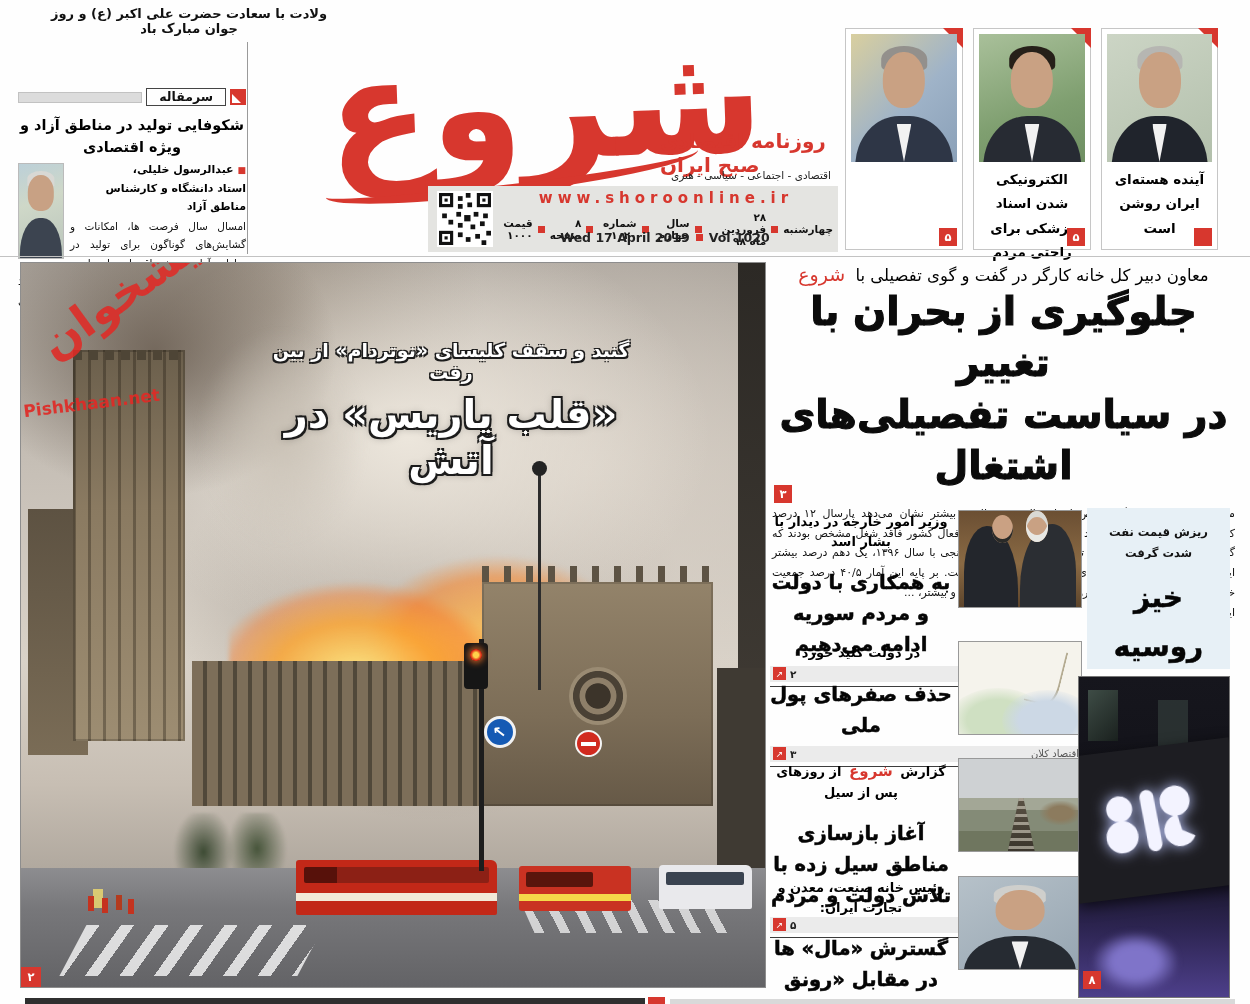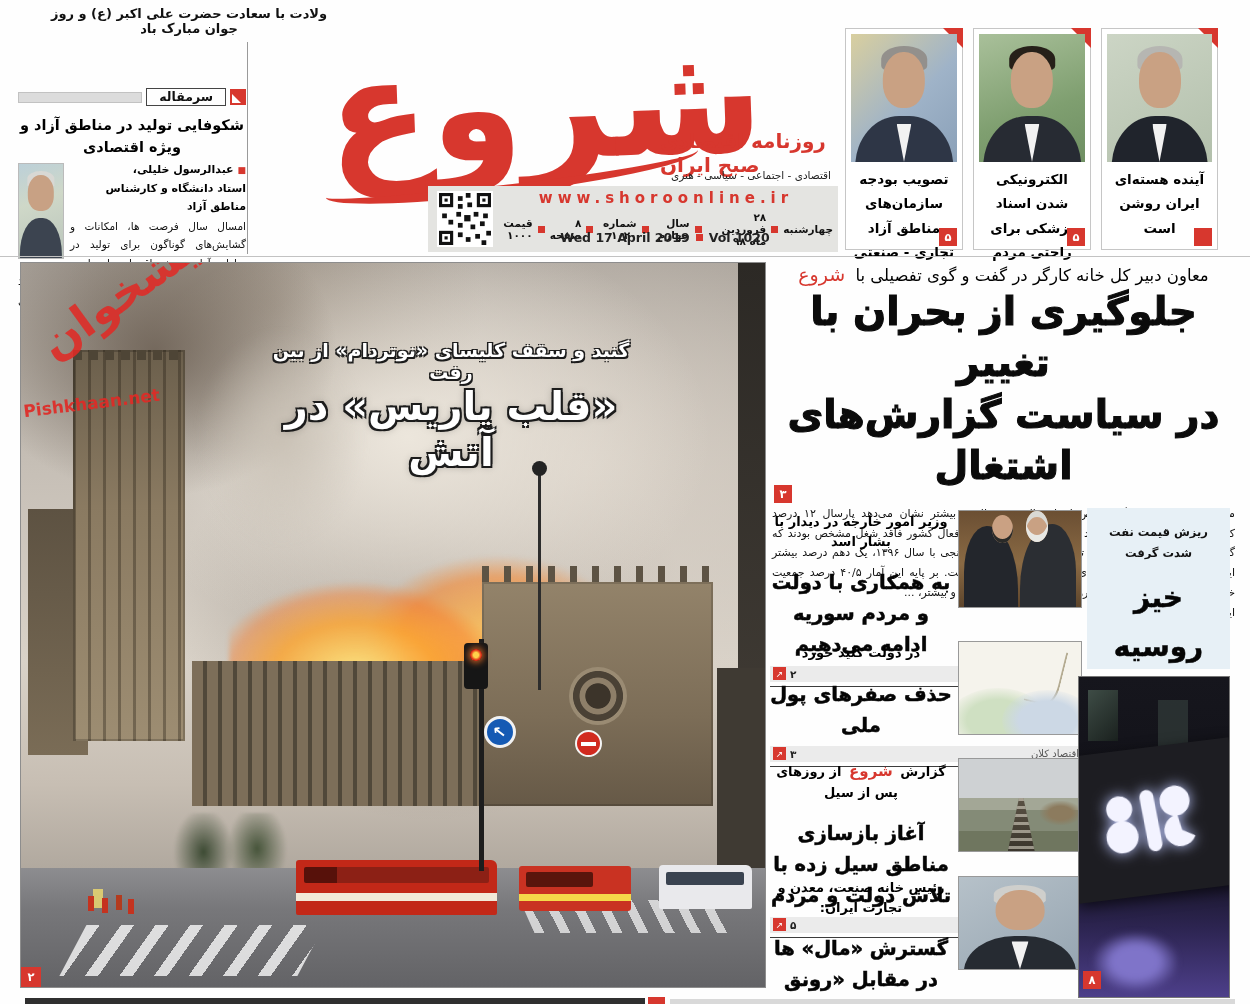--- a/index.html
+++ b/index.html
@@ -122,21 +122,21 @@
   .sign-noentry::before { content:""; position:absolute; left:4px; top:10px; width:15px; height:4px; background:#fff; }
   .lamp { position:absolute; left:69.5%; top:29%; width:3px; height:30%; background:#2c2c2c; }
   .lamp::before { content:""; position:absolute; left:-6px; top:-12px; width:15px; height:15px; border-radius:50%; background:#232323; }
   .dark-right { position:absolute; right:0; top:0; width:3.6%; height:100%; background:linear-gradient(180deg,#2c2925,#4a443c); }
   .dark-right2 { position:absolute; right:0; top:56%; width:6.5%; height:44%; background:#3f3a33; }
   .watermark-fa { position:absolute; left:8px; top:64px; color:rgba(224,42,38,.88); font-size:46px; font-weight:bold; transform:rotate(-36deg); transform-origin:left top; }
   .watermark-en { position:absolute; left:2px; top:130px; color:rgba(224,42,38,.92); font-size:17px; font-weight:bold; transform:rotate(-7deg); direction:ltr; }
   .photo-cap { position:absolute; left:250px; top:76px; width:360px; text-align:center; color:#fff; }
   .photo-cap .k { font-size:19px; font-weight:bold;
     text-shadow:-1.5px -1.5px 0 #1c1c1c, 1.5px -1.5px 0 #1c1c1c, -1.5px 1.5px 0 #1c1c1c, 1.5px 1.5px 0 #1c1c1c; }
-  .photo-cap .h { margin-top:0; font-size:40px; font-weight:bold;
+  .photo-cap .h { margin-top:8px; font-size:40px; font-weight:bold;
     text-shadow:-2px -2px 0 #1c1c1c, 2px -2px 0 #1c1c1c, -2px 2px 0 #1c1c1c, 2px 2px 0 #1c1c1c, 0 0 8px rgba(0,0,0,.35); }
   .photo-badge { position:absolute; left:0; bottom:0; width:20px; height:20px; }
 
   
   .lead { position:absolute; left:772px; top:263px; width:463px; height:248px; }
   .lead-kicker { text-align:center; font-size:16.5px; font-weight:normal; color:#000; }
   .lead-kicker .logo-inline { color:#d7372e; font-size:19px; margin-right:5px; }
   .lead-h { text-align:center; font-weight:bold; color:#0b0b0b; font-size:39px; line-height:1.3; margin-top:2px; -webkit-text-stroke:1.1px #0b0b0b; }
   .lead-body { display:flex; gap:14px; margin-top:12px; }
   .lead-body div { flex:1; font-size:11px; line-height:1.8; text-align:justify; color:#111; }
@@ -285,21 +285,20 @@
   <div class="top-box" style="left:845px; width:118px;">
     <span class="tri"></span>
     <div class="photo">
       <div class="avatar av1">
           <span class="hair"></span>
           <span class="head"></span>
           <span class="body"></span>
           <span class="shirt"></span>
         </div>
     </div>
-    <div class="caption">تصویب بودجه سازمان‌های مناطق آزاد تجاری - صنعتی</div>
     <span class="badge">۵</span>
   </div>
   <div class="top-box" style="left:973px; width:118px;">
     <span class="tri"></span>
     <div class="photo">
       <div class="avatar av2">
           <span class="hair"></span>
           <span class="head"></span>
           <span class="body"></span>
           <span class="shirt"></span>
@@ -359,21 +358,21 @@
     </div>
     <span class="badge photo-badge">۲</span>
   </div>
 
   <div class="lead">
     <div class="lead-kicker">
       <span>معاون دبیر کل خانه کارگر در گفت و گوی تفصیلی با</span>
       <span class="logo-inline">شروع</span>
     </div>
     <div class="lead-h">جلوگیری از بحران با تغییر</div>
-    <div class="lead-h">در سیاست گزارش‌های اشتغال</div>
+    <div class="lead-h">در سیاست تفصیلی‌های اشتغال</div>
     <div class="lead-body">
       <div>معاون دبیر کل خانه کارگر شاخص‌های اشتغال در کشور را نگران کننده توصیف کرد و گفت سیاست گذاری‌های اشتغال در کشور باید تغییر کند در غیر این صورت امسال با بحران جدی بیکاری مواجه خواهیم شد. به گزارش شروع، بررسی مرکز آمار ایران درباره نرخ بیکاری افراد ۱۰</div>
       <div>ساله و بیشتر نشان می‌دهد پارسال ۱۲ درصد جمعیت فعال کشور فاقد شغل مشخص بودند که در همسنجی با سال ۱۳۹۶، یک دهم درصد بیشتر شده است. بر پایه این آمار ۴۰/۵ درصد جمعیت ۱۰ ساله و بیشتر، ...</div>
     </div>
     <span class="badge lead-badge">۳</span>
   </div>
 
   <div class="item" style="top:510px;">
     <div class="item-main">
       <div class="item-photo ph-handshake">

